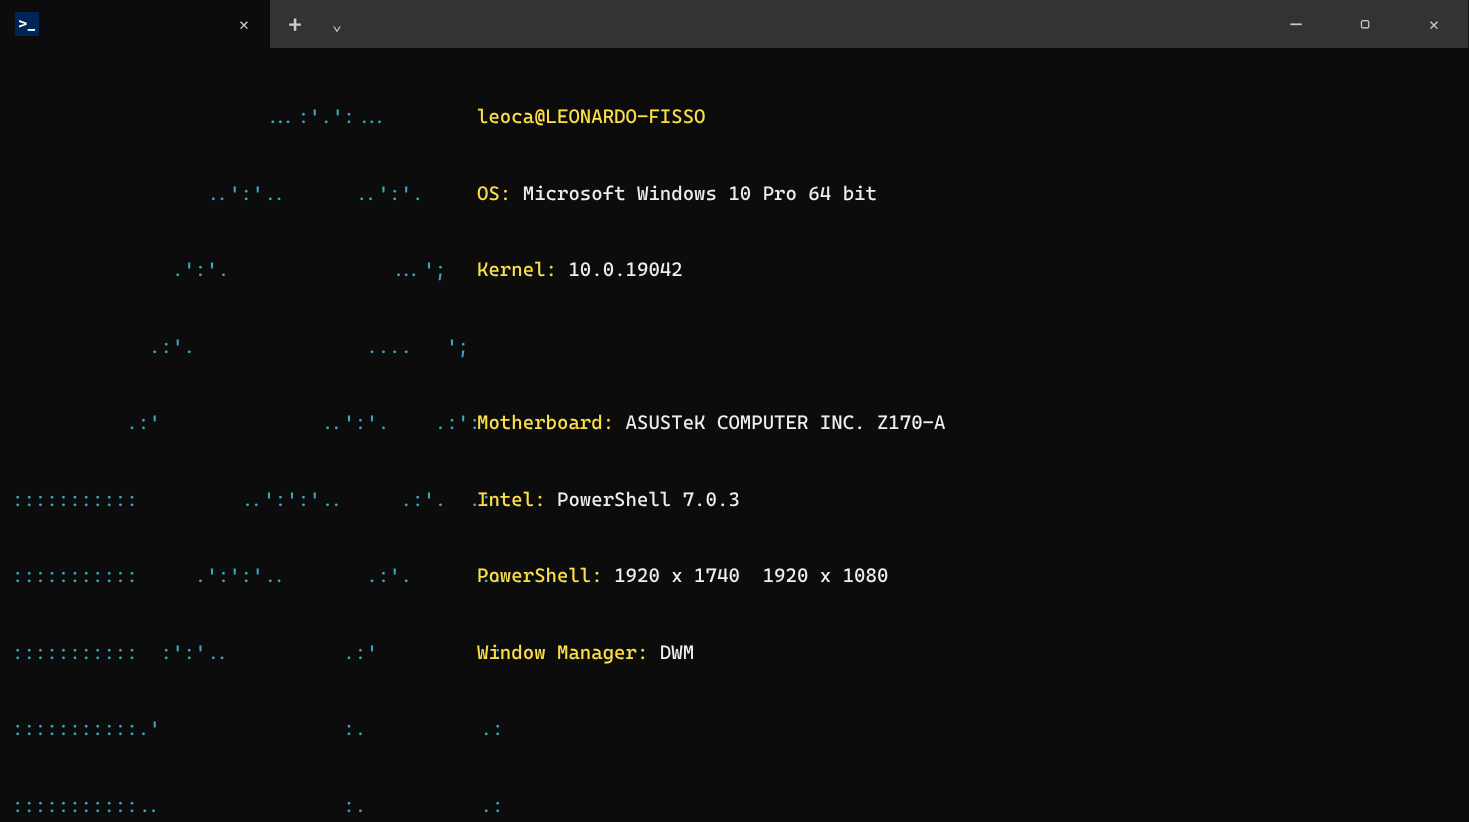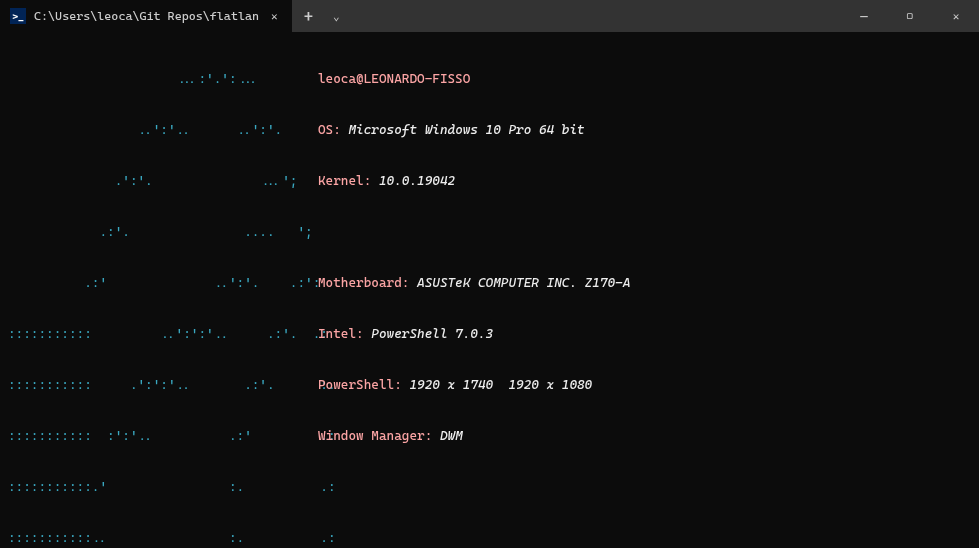--- a/index.html
+++ b/index.html
@@ -77,30 +77,29 @@
     white-space: pre;
   }
   .ascii-row {
     display: flex;
   }
   .art {
     color: #3aa8c1;
     width: 310px;
     flex-shrink: 0;
   }
-  .info .red { color: #fca5a5; }
-  .info .white { color: #eeeeee; font-style: italic; }
+  .info .red { color: #fde047; }
+  .info .white { color: #eeeeee; }
 </style>
 </head>
 <body>
 
 <div class="titlebar">
   <div class="tab">
     <span class="tab-icon">&gt;_</span>
-    <span>C:\Users\leoca\Git Repos\flatlan</span>
     <span class="tab-close">✕</span>
   </div>
   <div class="newtab">+</div>
   <div class="chev">⌄</div>
   <div class="winctl">
     <div class="winbtn">─</div>
     <div class="winbtn">▢</div>
     <div class="winbtn">✕</div>
   </div>
 </div>

